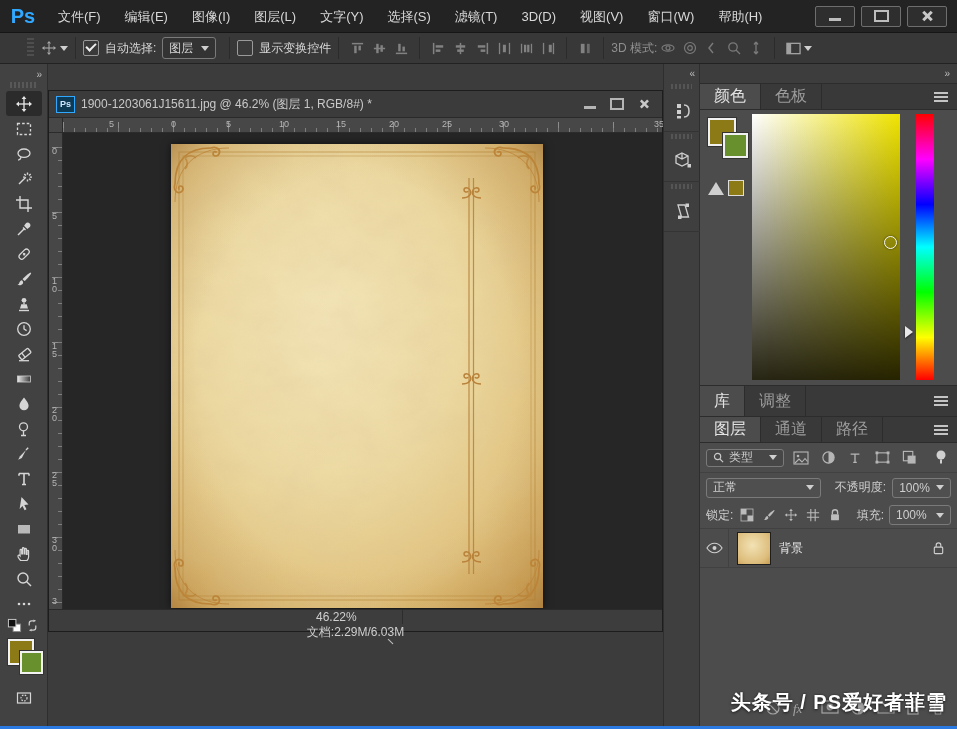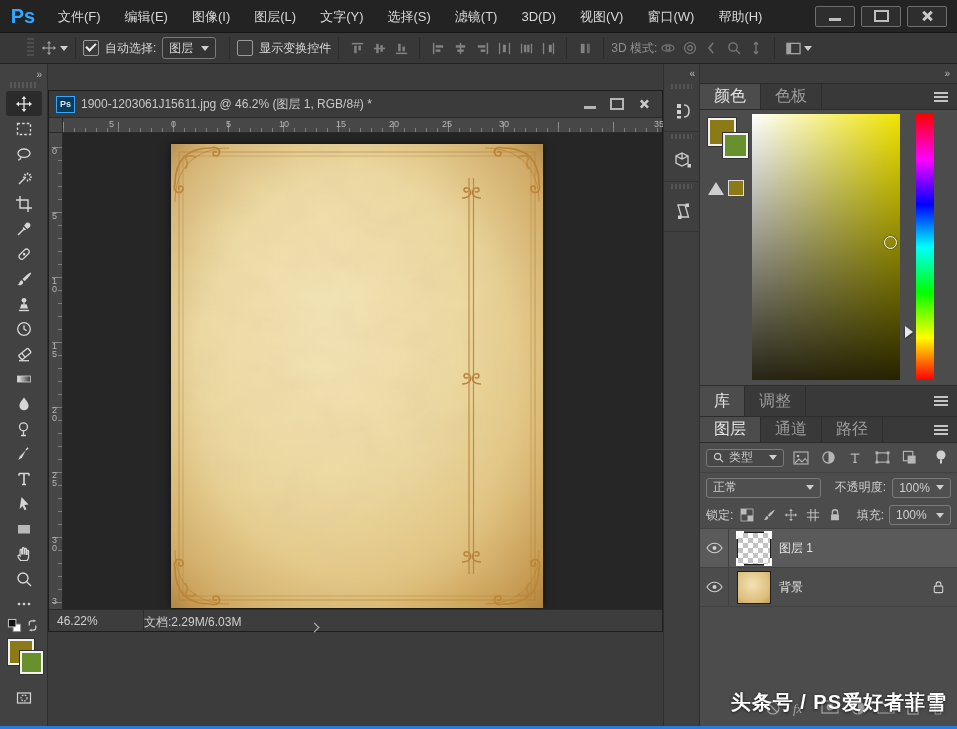--- a/index.html
+++ b/index.html
@@ -48,21 +48,21 @@
   .hruler{position:absolute;left:14px;top:27px;right:0;height:15px;background:#474747;border-bottom:1px solid #2b2b2b;box-sizing:border-box;
     background-image:repeating-linear-gradient(to right,#7d7d7d 0 1px,transparent 1px 11px),repeating-linear-gradient(to right,#8d8d8d 0 1px,transparent 1px 55px);
     background-size:100% 4px,100% 10px;background-position:0 100%,0 100%;background-repeat:no-repeat;}
   .hlab{position:absolute;top:1px;font-size:9px;color:#b6b6b6;}
   .vruler{position:absolute;left:0;top:42px;width:14px;bottom:22px;background:#474747;border-right:1px solid #2b2b2b;box-sizing:border-box;
     background-image:repeating-linear-gradient(to bottom,#7d7d7d 0 1px,transparent 1px 13px),repeating-linear-gradient(to bottom,#8d8d8d 0 1px,transparent 1px 65px);
     background-size:4px 100%,10px 100%;background-position:100% 14px,100% 14px;background-repeat:no-repeat;}
   .vlab{position:absolute;left:1px;width:9px;font-size:9px;line-height:8px;color:#b6b6b6;word-break:break-all;text-align:center;}
   .canvas{position:absolute;left:14px;top:42px;right:0;bottom:22px;background:#262626;overflow:hidden;}
   .paper{position:absolute;left:108px;top:11px;box-shadow:0 0 8px rgba(0,0,0,.6);}
-  .statusbar{position:absolute;left:0;bottom:0;width:100%;height:22px;background:#3d3d3d;border-top:1px solid #2a2a2a;display:flex;align-items:flex-end;font-size:12px;color:#cfcfcf;box-sizing:border-box;}
+  .statusbar{position:absolute;left:0;bottom:0;width:100%;height:22px;background:#3d3d3d;border-top:1px solid #2a2a2a;display:flex;align-items:center;font-size:12px;color:#cfcfcf;box-sizing:border-box;flex-direction:column;}
   .zoomfield{width:86px;padding-left:8px;border-right:1px solid #2d2d2d;height:100%;display:flex;align-items:center;}
   .docinfo{}
   .schev{margin-left:70px;width:6px;height:6px;border-top:1.5px solid #bdbdbd;border-right:1.5px solid #bdbdbd;transform:rotate(45deg);}
   
   .strip{position:absolute;left:663px;top:64px;width:37px;height:665px;background:#3f3f3f;border-left:1px solid #2e2e2e;border-right:1px solid #2e2e2e;box-sizing:border-box;}
   .strip-top{height:18px;display:flex;justify-content:flex-end;align-items:center;padding-right:5px;color:#bdbdbd;font-size:10px;letter-spacing:-1px;}
   .sbtn{width:37px;height:40px;display:flex;align-items:center;justify-content:center;border-bottom:1px solid #343434;}
   .sgrip{height:5px;margin:2px 7px;background:repeating-linear-gradient(to right,#555 0 2px,transparent 2px 4px);}
   
   .rightcol{position:absolute;left:700px;top:64px;width:257px;height:665px;background:#4c4c4c;}
@@ -722,35 +722,20 @@
               <path d="M5 7V5a3 3 0 0 1 6 0v2" fill="none" stroke="#c9c9c9" stroke-width="1.5"></path>
             </svg>
           </span>
         <span class="lbl" style="margin-left:auto">填充:</span>
         <div class="dd2" style="width:62px">
           <span>100%</span>
           <span class="chev"></span>
         </div>
       </div>
 
-      <div class="layerrow sel">
-        <div class="eyebox">
-          <svg width="17" height="12" viewBox="0 0 18 12">
-              <path d="M1 6s3.2-5 8-5 8 5 8 5-3.2 5-8 5-8-5-8-5z" fill="none" stroke="#cfcfcf" stroke-width="1.2"></path>
-              <circle cx="9" cy="6" r="2.1" fill="#cfcfcf"></circle>
-            </svg>
-        </div>
-        <div class="thumb">
-          <i class="cnrB tl"></i>
-            <i class="cnrB tr"></i>
-            <i class="cnrB bl"></i>
-            <i class="cnrB br"></i>
-        </div>
-        <span>图层 1</span>
-      </div>
       <div class="layerrow">
         <div class="eyebox">
           <svg width="17" height="12" viewBox="0 0 18 12">
               <path d="M1 6s3.2-5 8-5 8 5 8 5-3.2 5-8 5-8-5-8-5z" fill="none" stroke="#cfcfcf" stroke-width="1.2"></path>
               <circle cx="9" cy="6" r="2.1" fill="#cfcfcf"></circle>
             </svg>
         </div>
         <div class="thumb paperth"></div>
         <span>背景</span>
         <span class="lockright">

